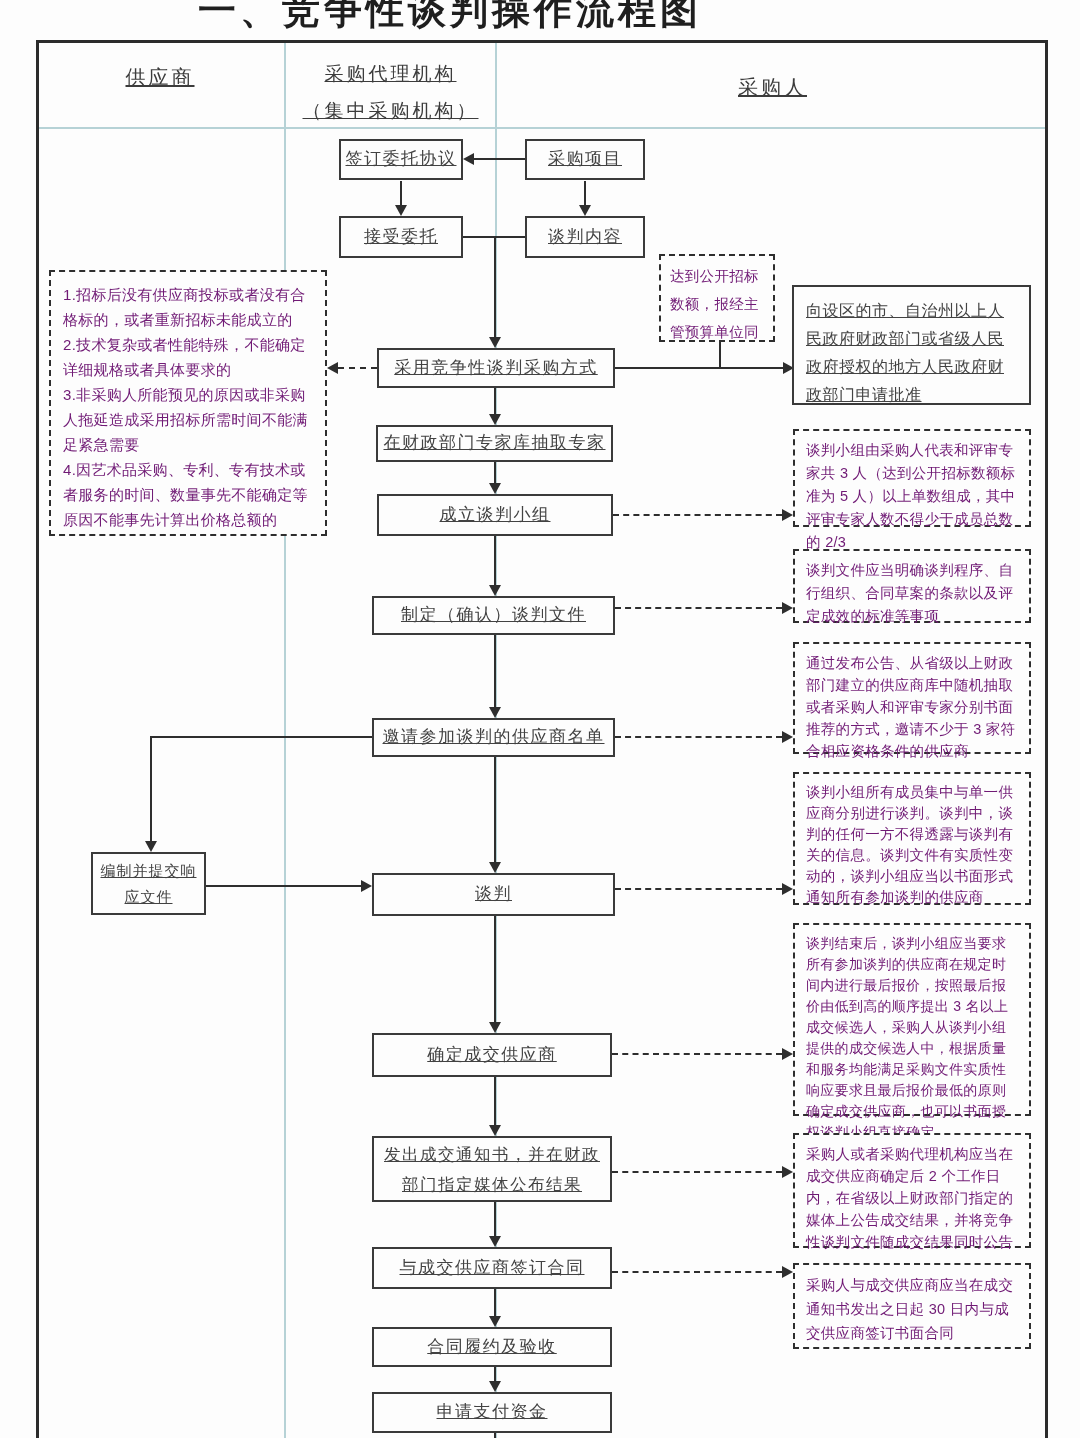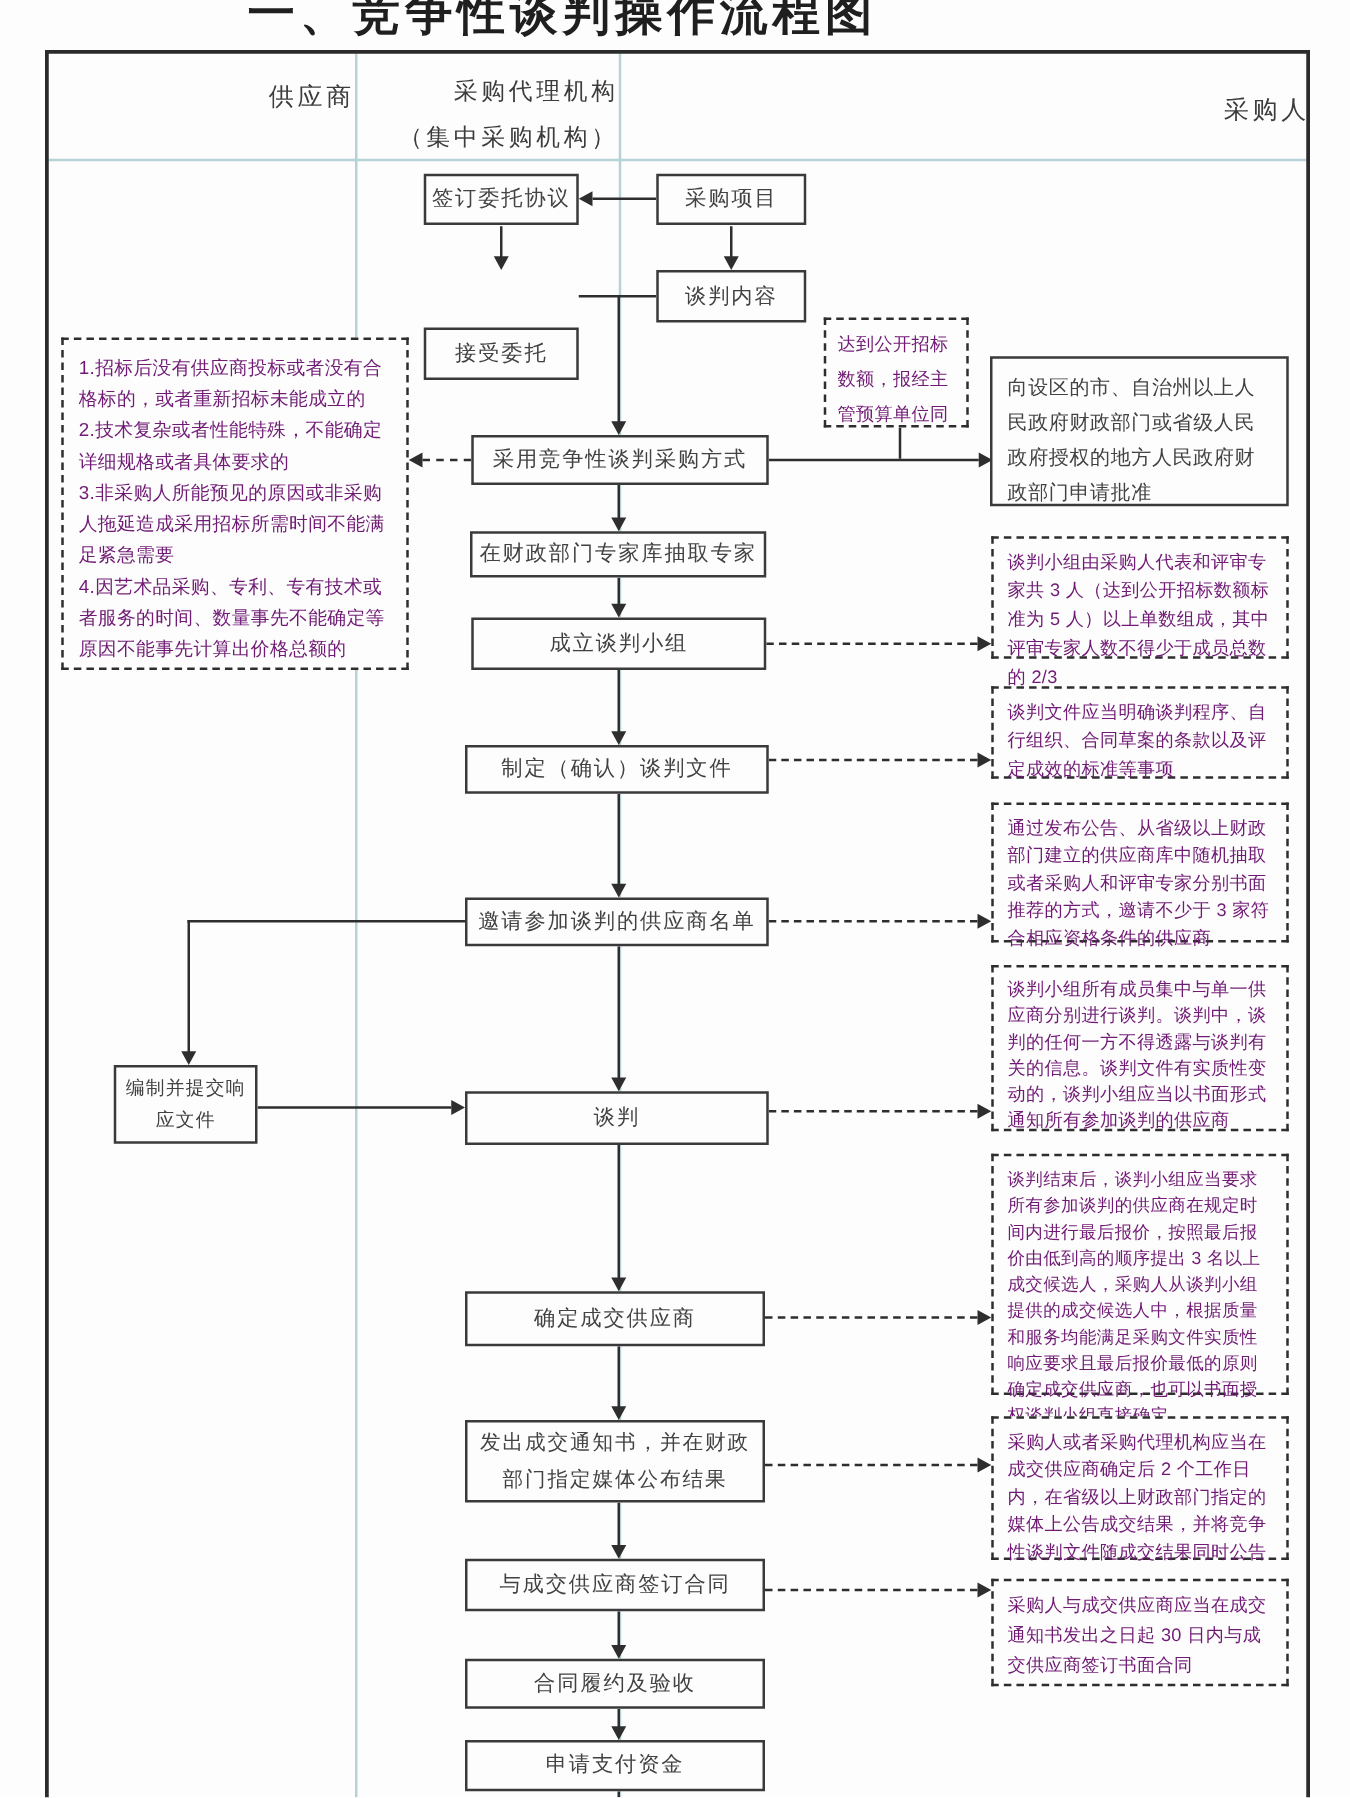--- a/index.html
+++ b/index.html
@@ -9,25 +9,25 @@
     color:#424242;
   }
   .title{
     position:absolute;top:-15px;left:170px;width:560px;text-align:center;
     font-size:38px;font-weight:700;letter-spacing:4px;color:#1f1f1f;
     font-family:"Liberation Serif","DejaVu Serif",serif;
   }
   .frame{position:absolute;left:36px;top:40px;width:1006px;height:1500px;border:3px solid #2b2b2b;}
   .divider-v{position:absolute;top:43px;width:2px;height:1395px;background:#b6d2d6;}
   .divider-h{position:absolute;left:39px;top:127px;width:1006px;height:2px;background:#b6d2d6;}
-  .colhead{position:absolute;text-align:right;font-size:20px;letter-spacing:3px;color:#3c3c3c;}
+  .colhead{position:absolute;text-align:center;font-size:20px;letter-spacing:3px;color:#3c3c3c;text-decoration:underline;}
   .box{
     position:absolute;border:2px solid #3a3a3a;background:#fdfdfd;box-sizing:border-box;
     display:flex;align-items:center;justify-content:center;text-align:center;
-    font-size:17px;letter-spacing:1.5px;color:#424242;line-height:1.45;padding:2px 4px;
+    font-size:17px;letter-spacing:1.5px;color:#424242;line-height:1.45;padding:2px 4px;text-decoration:underline;
   }
   .box.small{font-size:15px;line-height:26px;letter-spacing:1px;}
   .box.para{justify-content:flex-start;align-items:flex-start;text-align:left;
     font-size:16px;line-height:28px;padding:10px 12px;letter-spacing:0.5px;}
   .note{
     position:absolute;border:2px dashed #2e2e2e;background:#fdfdfd;box-sizing:border-box;
     font-size:14.5px;line-height:22px;color:#701a75;padding:8px 11px;letter-spacing:0.3px;
   }
   .note p{margin:0;}
   .hl{position:absolute;height:2px;background:#2e2e2e;}
@@ -132,21 +132,21 @@
   <div class="a-r" style="left:782px;top:1048px;"></div>
 
   <div class="hd" style="left:612px;top:1171px;width:170px;"></div>
   <div class="a-r" style="left:782px;top:1166px;"></div>
 
   <div class="hd" style="left:612px;top:1271px;width:170px;"></div>
   <div class="a-r" style="left:782px;top:1266px;"></div>
 
   <div class="box" style="left:339px;top:139px;width:124px;height:41px;">签订委托协议</div>
   <div class="box" style="left:525px;top:139px;width:120px;height:41px;">采购项目</div>
-  <div class="box" style="left:339px;top:216px;width:124px;height:42px;margin-top:46px;">接受委托</div>
+  <div class="box" style="left:339px;top:216px;width:124px;height:42px;">接受委托</div>
   <div class="box" style="left:525px;top:216px;width:120px;height:42px;">谈判内容</div>
   <div class="box" style="left:377px;top:348px;width:238px;height:40px;">采用竞争性谈判采购方式</div>
   <div class="box" style="left:376px;top:425px;width:237px;height:37px;">在财政部门专家库抽取专家</div>
   <div class="box" style="left:377px;top:494px;width:236px;height:42px;">成立谈判小组</div>
   <div class="box" style="left:372px;top:718px;width:243px;height:39px;">邀请参加谈判的供应商名单</div>
   <div class="box" style="left:372px;top:596px;width:243px;height:39px;">制定（确认）谈判文件</div>
   <div class="box small" style="left:91px;top:852px;width:115px;height:63px;border-width:2.5px;">编制并提交响应文件</div>
   <div class="box" style="left:372px;top:873px;width:243px;height:43px;">谈判</div>
   <div class="box" style="left:372px;top:1033px;width:240px;height:44px;">确定成交供应商</div>
   <div class="box" style="left:372px;top:1136px;width:240px;height:66px;font-size:16.5px;line-height:30px;">发出成交通知书，并在财政部门指定媒体公布结果</div>

